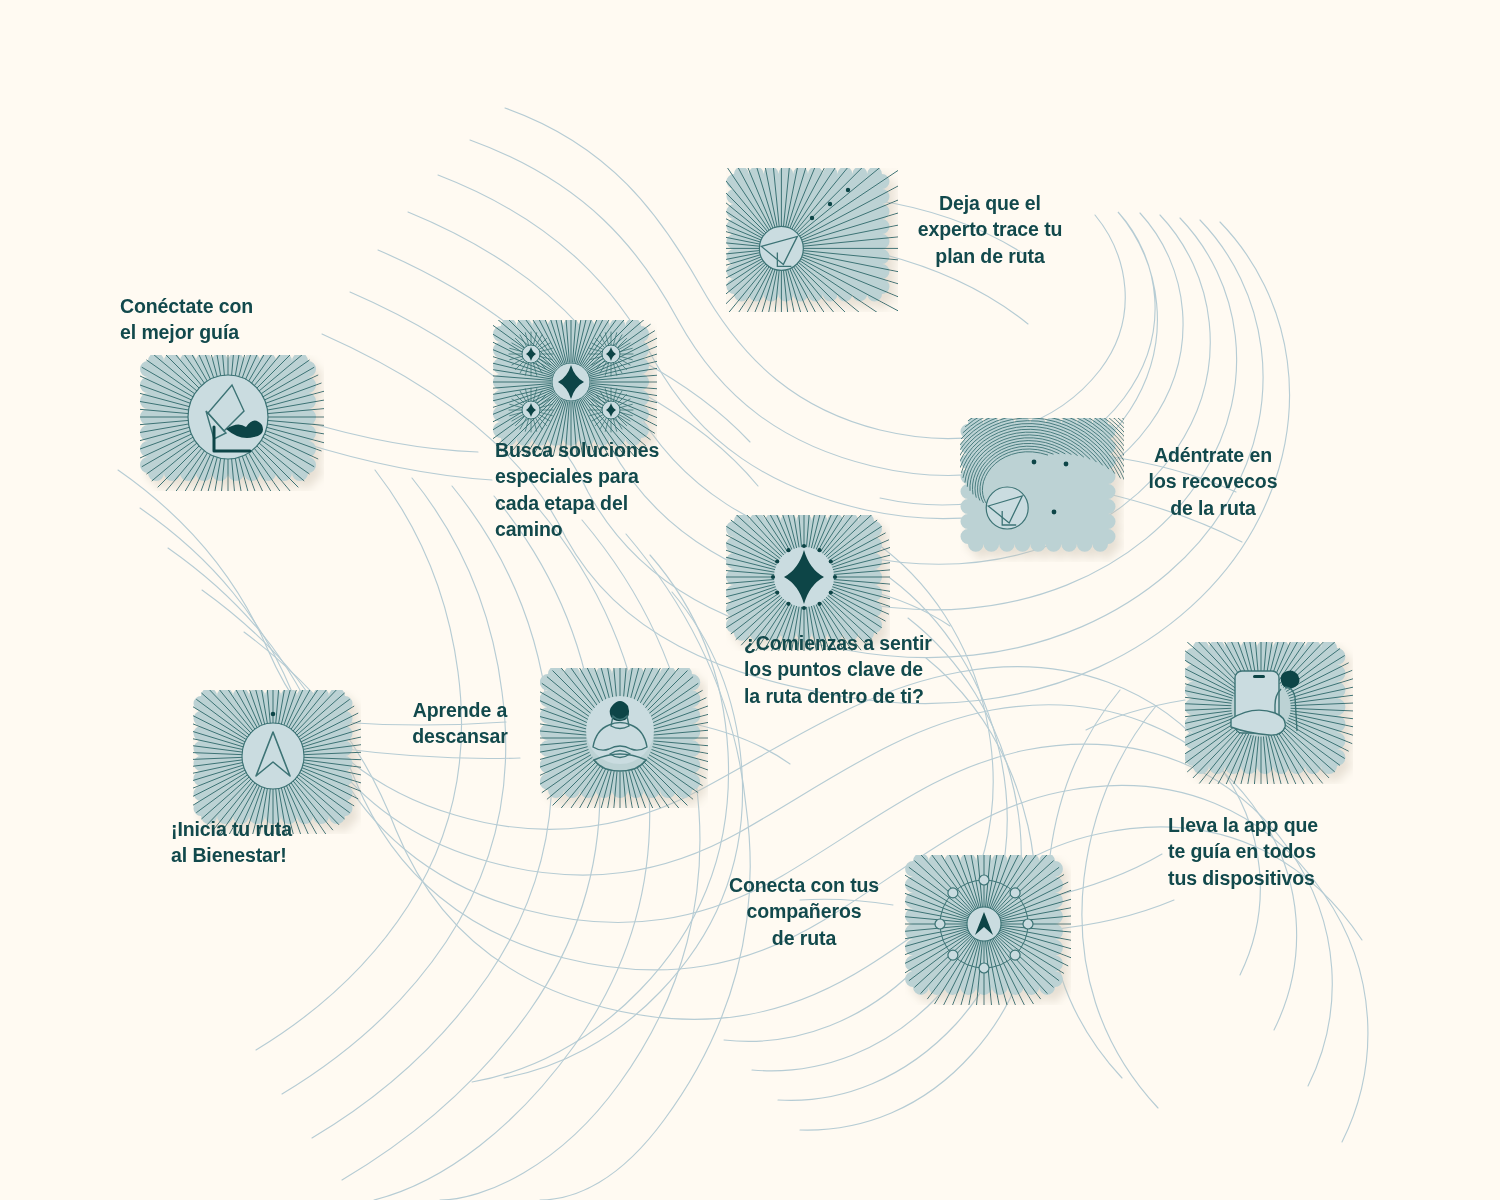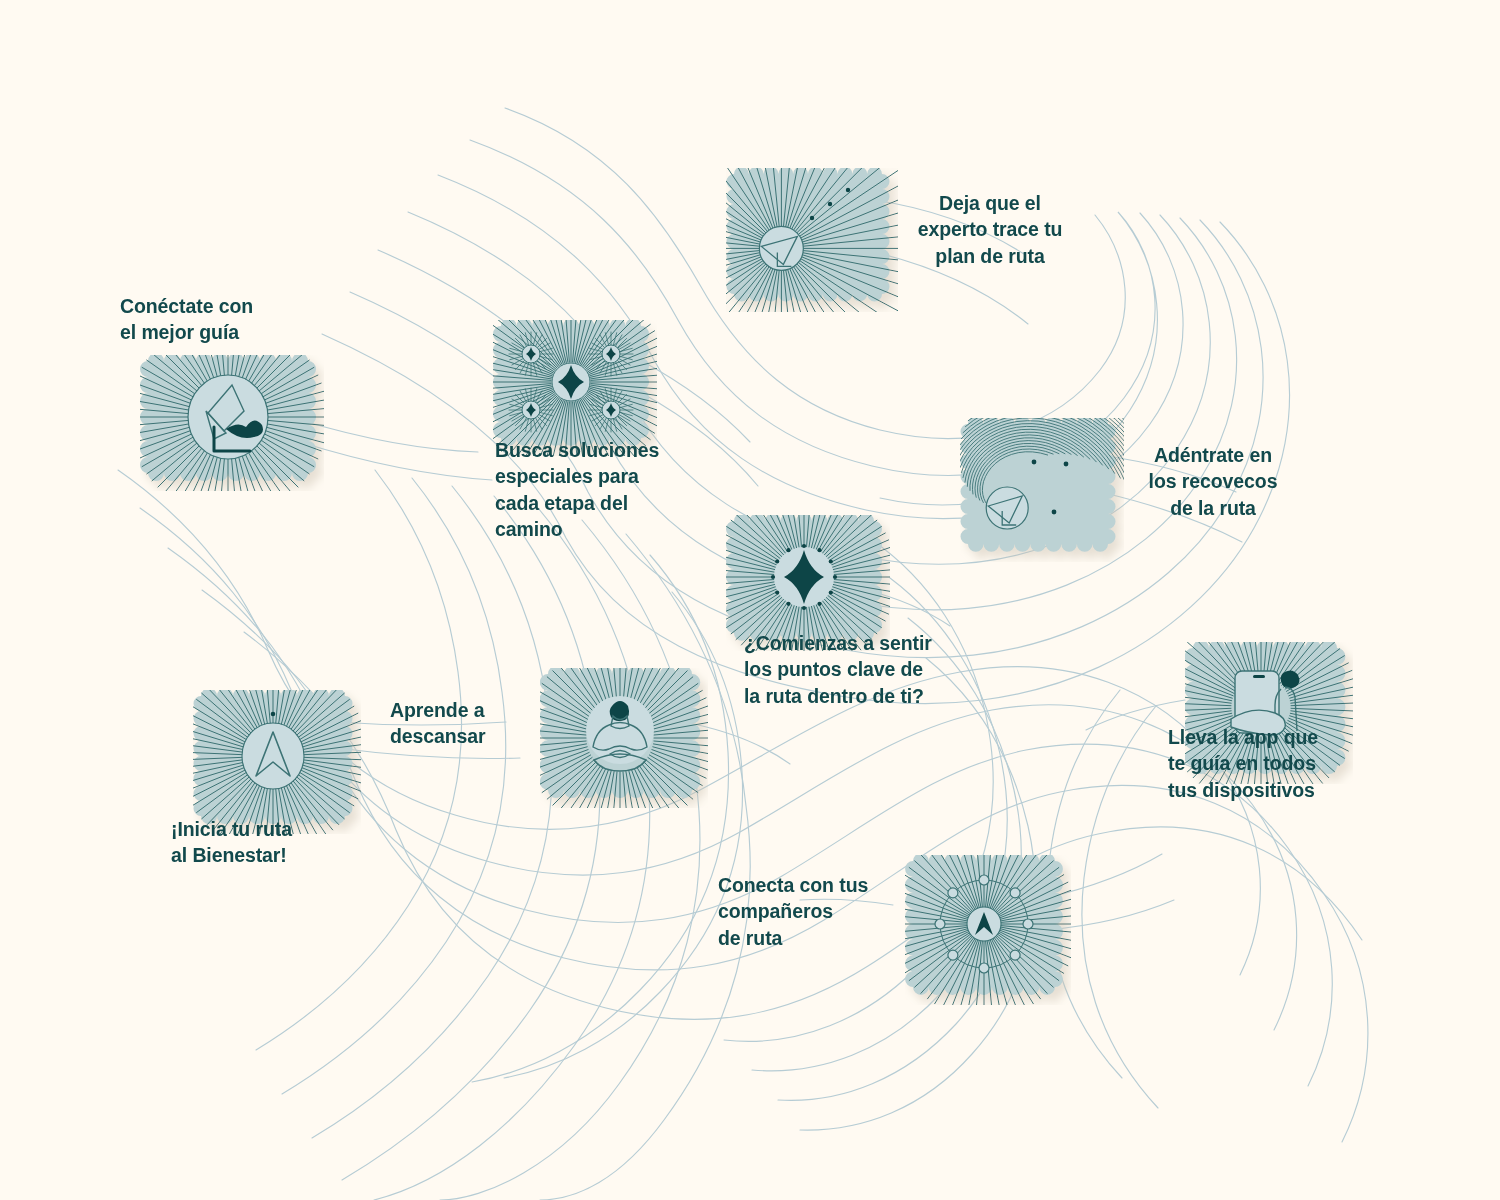--- a/index.html
+++ b/index.html
@@ -33,21 +33,21 @@
     position: absolute;
     color: #12494c;
     font-weight: 700;
     font-size: 19.5px;
     line-height: 1.35;
     letter-spacing: -0.1px;
     white-space: pre-line;
   }
   .lbl-center { }
   .lbl-left   { text-align: center; }
-  .lbl-right  { text-align: left; }
+  .lbl-right  { text-align: center; }
 </style>
 </head>
 <body>
 
 <div id="stage">
 
   <svg id="contours" viewBox="0 0 1500 1200" xmlns="http://www.w3.org/2000/svg" aria-hidden="true">
     <g fill="none" stroke="#b6ccd4" stroke-width="1.15" stroke-linecap="round">
       <path d="M505,108 C610,145 660,215 700,285 C745,365 800,410 880,430 C975,453 1055,428 1100,370 C1140,318 1128,255 1095,215"></path>
       <path d="M470,140 C586,182 640,250 678,320 C722,400 785,445 872,466 C980,492 1076,462 1124,398 C1172,334 1160,258 1118,212 C1160,262 1175,340 1130,410 C1080,488 980,520 880,498"></path>
@@ -903,21 +903,21 @@
               <rect x="60" y="27" width="12" height="3" rx="1.5" fill="#0d4446"></rect>
               <rect x="62" y="79" width="8" height="3" rx="1.5" fill="#0d4446"></rect>
               <path d="M 90 25 q 9 -6 15 2 q 4 8 -3 12 q -9 4 -13 -3 q -3 -7 1 -11 Z" fill="#0d4446"></path>
               <path d="M 92 39 q 8 0 10 10 l 2 34" fill="none" stroke="#3c7375" stroke-width="1.4"></path>
               <path d="M 88 41 q -6 6 -6 16 l 0 26" fill="none" stroke="#3c7375" stroke-width="1.4"></path>
               <path d="M 38 71 q 22 -14 44 -6 q 12 5 10 14 q -3 9 -16 8 q -22 -2 -38 -8 Z" fill="#cadce0" stroke="#3c7375" stroke-width="1.4"></path>
             </g>
           </g>
         </svg>
       </div>
-      <div class="label lbl-center" style="left: 1168px; top: 724px; width: 180px;">Lleva la app que
+      <div class="label lbl-center" style="left: 1168px; top: 812px; width: 180px;">Lleva la app que
 te guía en todos
 tus dispositivos</div>
       <div class="card-wrap" style="left: 905px; top: 855px; width: 166px; height: 150px;">
         <svg width="166" height="150" viewBox="0 0 166 150">
           <g transform="translate(8,6)" filter="url(#stampShadow)">
             <path d="M 0 0 a 7.888888888888889 7.888888888888889 0 0 1 15.777777777777779 0 a 7.888888888888889 7.888888888888889 0 0 1 15.777777777777779 0 a 7.888888888888889 7.888888888888889 0 0 1 15.777777777777779 0 a 7.888888888888889 7.888888888888889 0 0 1 15.777777777777779 0 a 7.888888888888889 7.888888888888889 0 0 1 15.777777777777779 0 a 7.888888888888889 7.888888888888889 0 0 1 15.777777777777779 0 a 7.888888888888889 7.888888888888889 0 0 1 15.777777777777779 0 a 7.888888888888889 7.888888888888889 0 0 1 15.777777777777779 0 a 7.888888888888889 7.888888888888889 0 0 1 15.777777777777779 0 a 7.875 7.875 0 0 1 0 15.75 a 7.875 7.875 0 0 1 0 15.75 a 7.875 7.875 0 0 1 0 15.75 a 7.875 7.875 0 0 1 0 15.75 a 7.875 7.875 0 0 1 0 15.75 a 7.875 7.875 0 0 1 0 15.75 a 7.875 7.875 0 0 1 0 15.75 a 7.875 7.875 0 0 1 0 15.75 a 7.888888888888889 7.888888888888889 0 0 1 -15.777777777777779 0 a 7.888888888888889 7.888888888888889 0 0 1 -15.777777777777779 0 a 7.888888888888889 7.888888888888889 0 0 1 -15.777777777777779 0 a 7.888888888888889 7.888888888888889 0 0 1 -15.777777777777779 0 a 7.888888888888889 7.888888888888889 0 0 1 -15.777777777777779 0 a 7.888888888888889 7.888888888888889 0 0 1 -15.777777777777779 0 a 7.888888888888889 7.888888888888889 0 0 1 -15.777777777777779 0 a 7.888888888888889 7.888888888888889 0 0 1 -15.777777777777779 0 a 7.888888888888889 7.888888888888889 0 0 1 -15.777777777777779 0 a 7.875 7.875 0 0 1 0 -15.75 a 7.875 7.875 0 0 1 0 -15.75 a 7.875 7.875 0 0 1 0 -15.75 a 7.875 7.875 0 0 1 0 -15.75 a 7.875 7.875 0 0 1 0 -15.75 a 7.875 7.875 0 0 1 0 -15.75 a 7.875 7.875 0 0 1 0 -15.75 a 7.875 7.875 0 0 1 0 -15.75 Z" fill="#bcd2d4"></path>
             <g>
               <line x1="71.0" y1="47.0" x2="71.0" y2="-30.7" stroke="#3c7375" stroke-width="1" stroke-linecap="round"></line>
               <line x1="72.5" y1="47.1" x2="79.6" y2="-30.3" stroke="#3c7375" stroke-width="1" stroke-linecap="round"></line>
               <line x1="73.9" y1="47.3" x2="88.2" y2="-29.1" stroke="#3c7375" stroke-width="1" stroke-linecap="round"></line>

